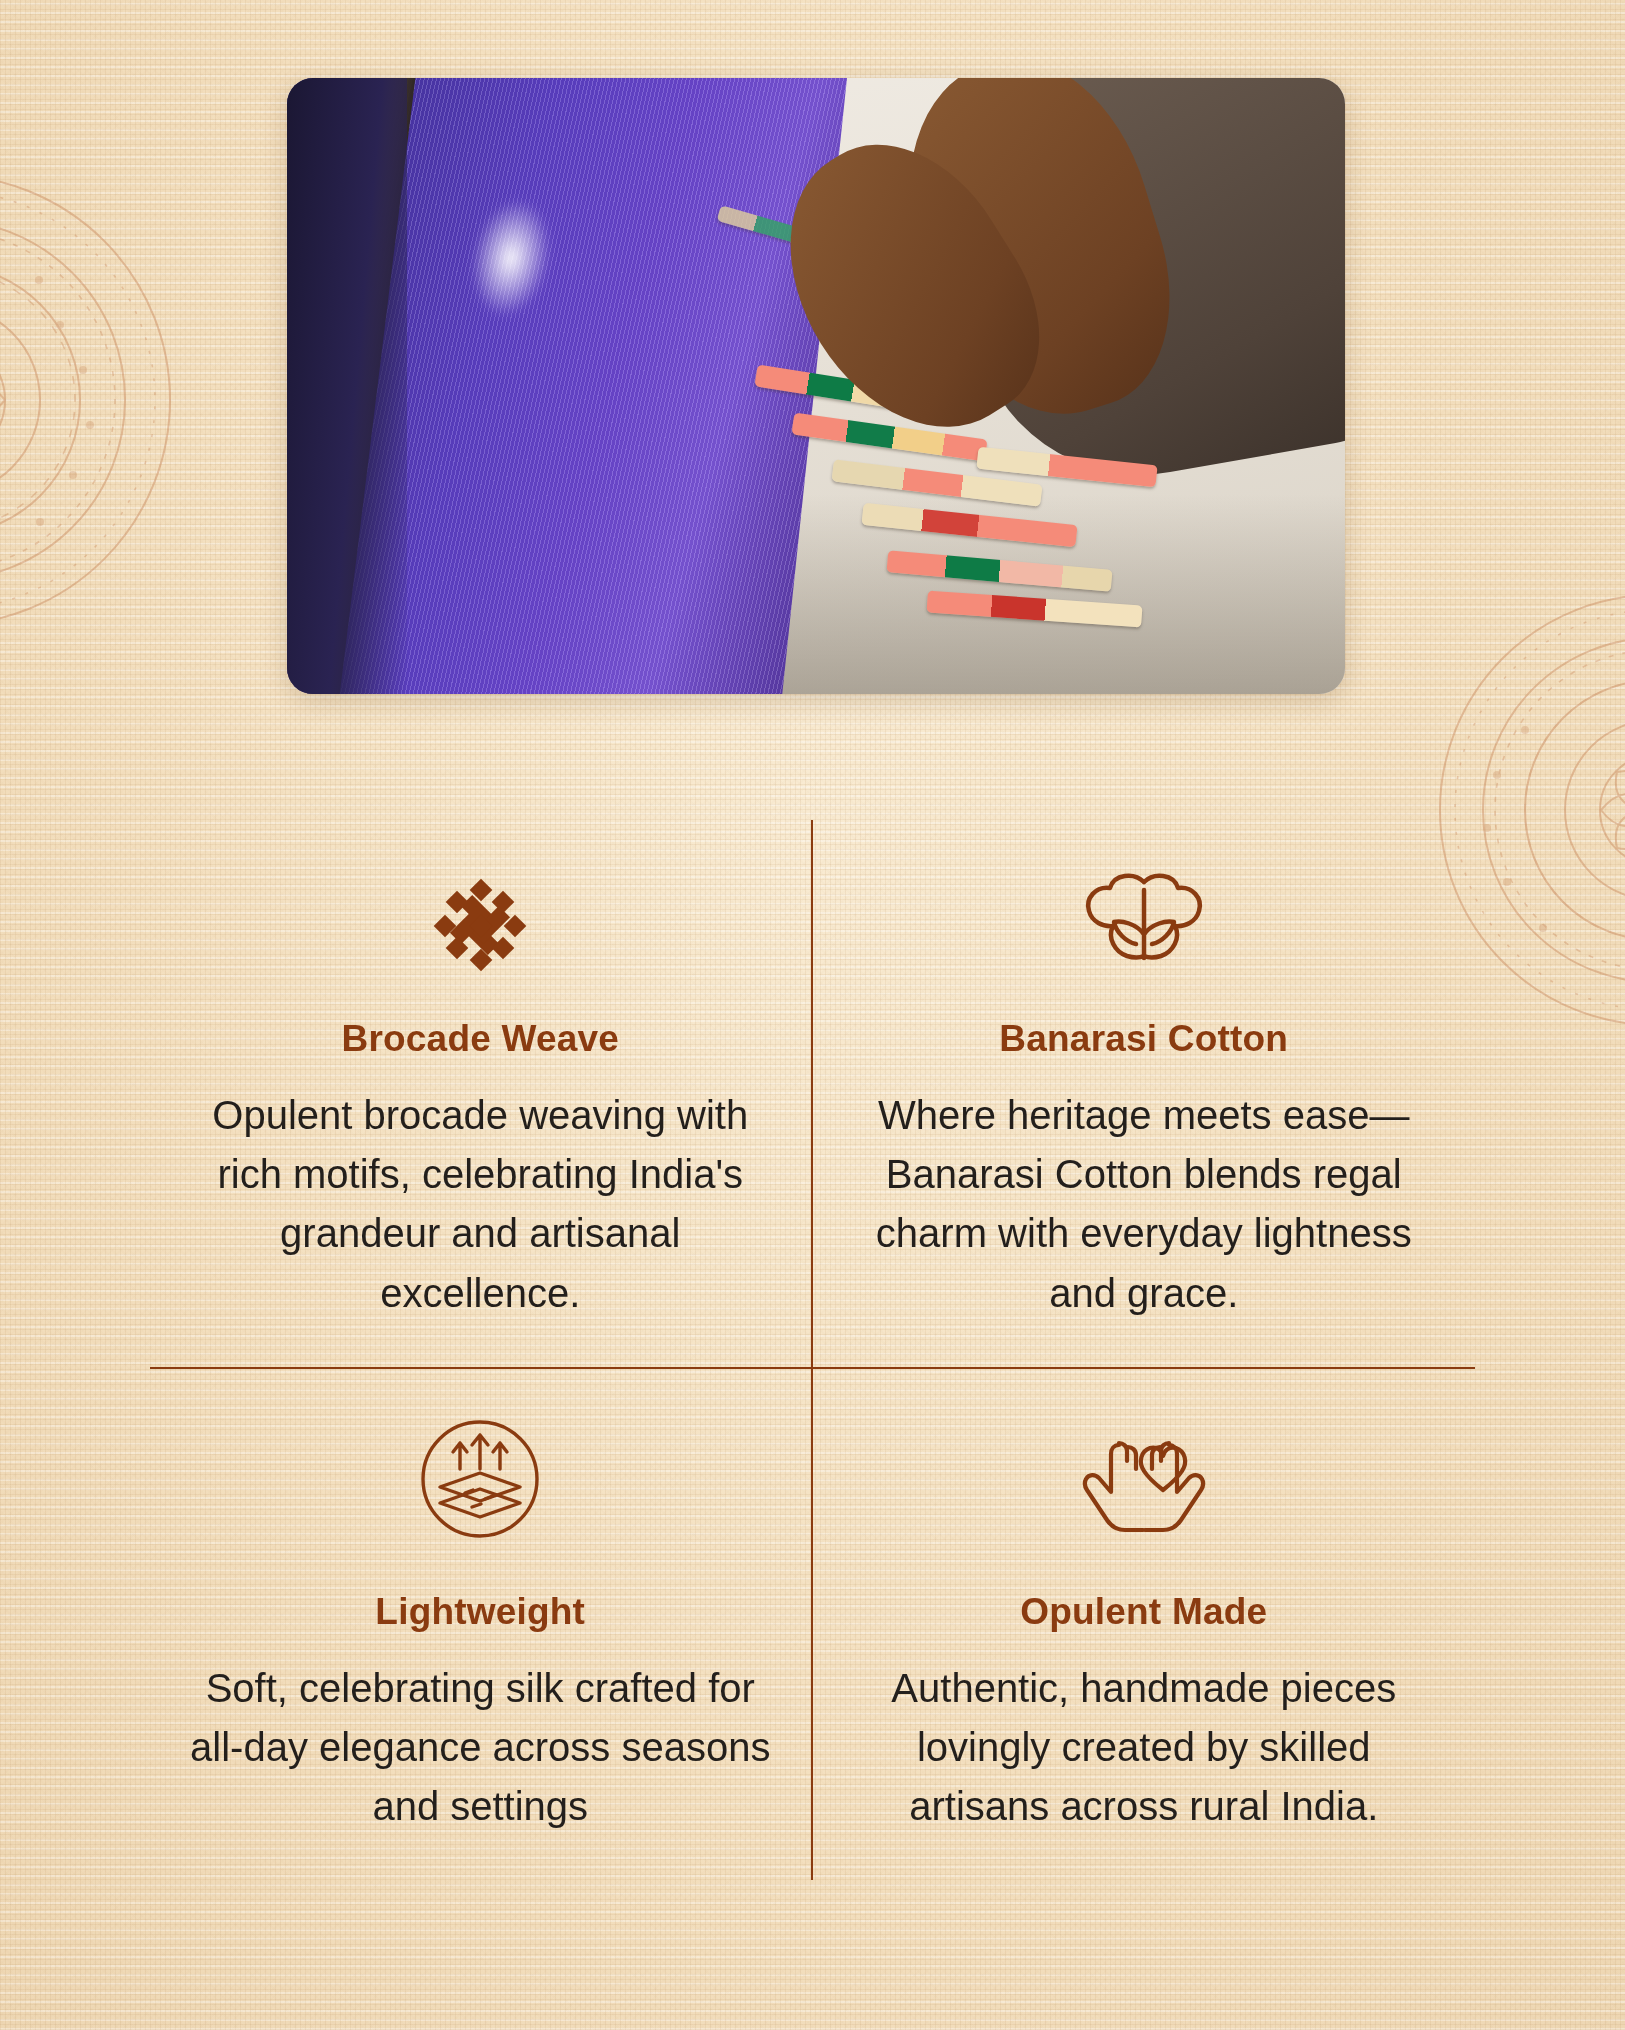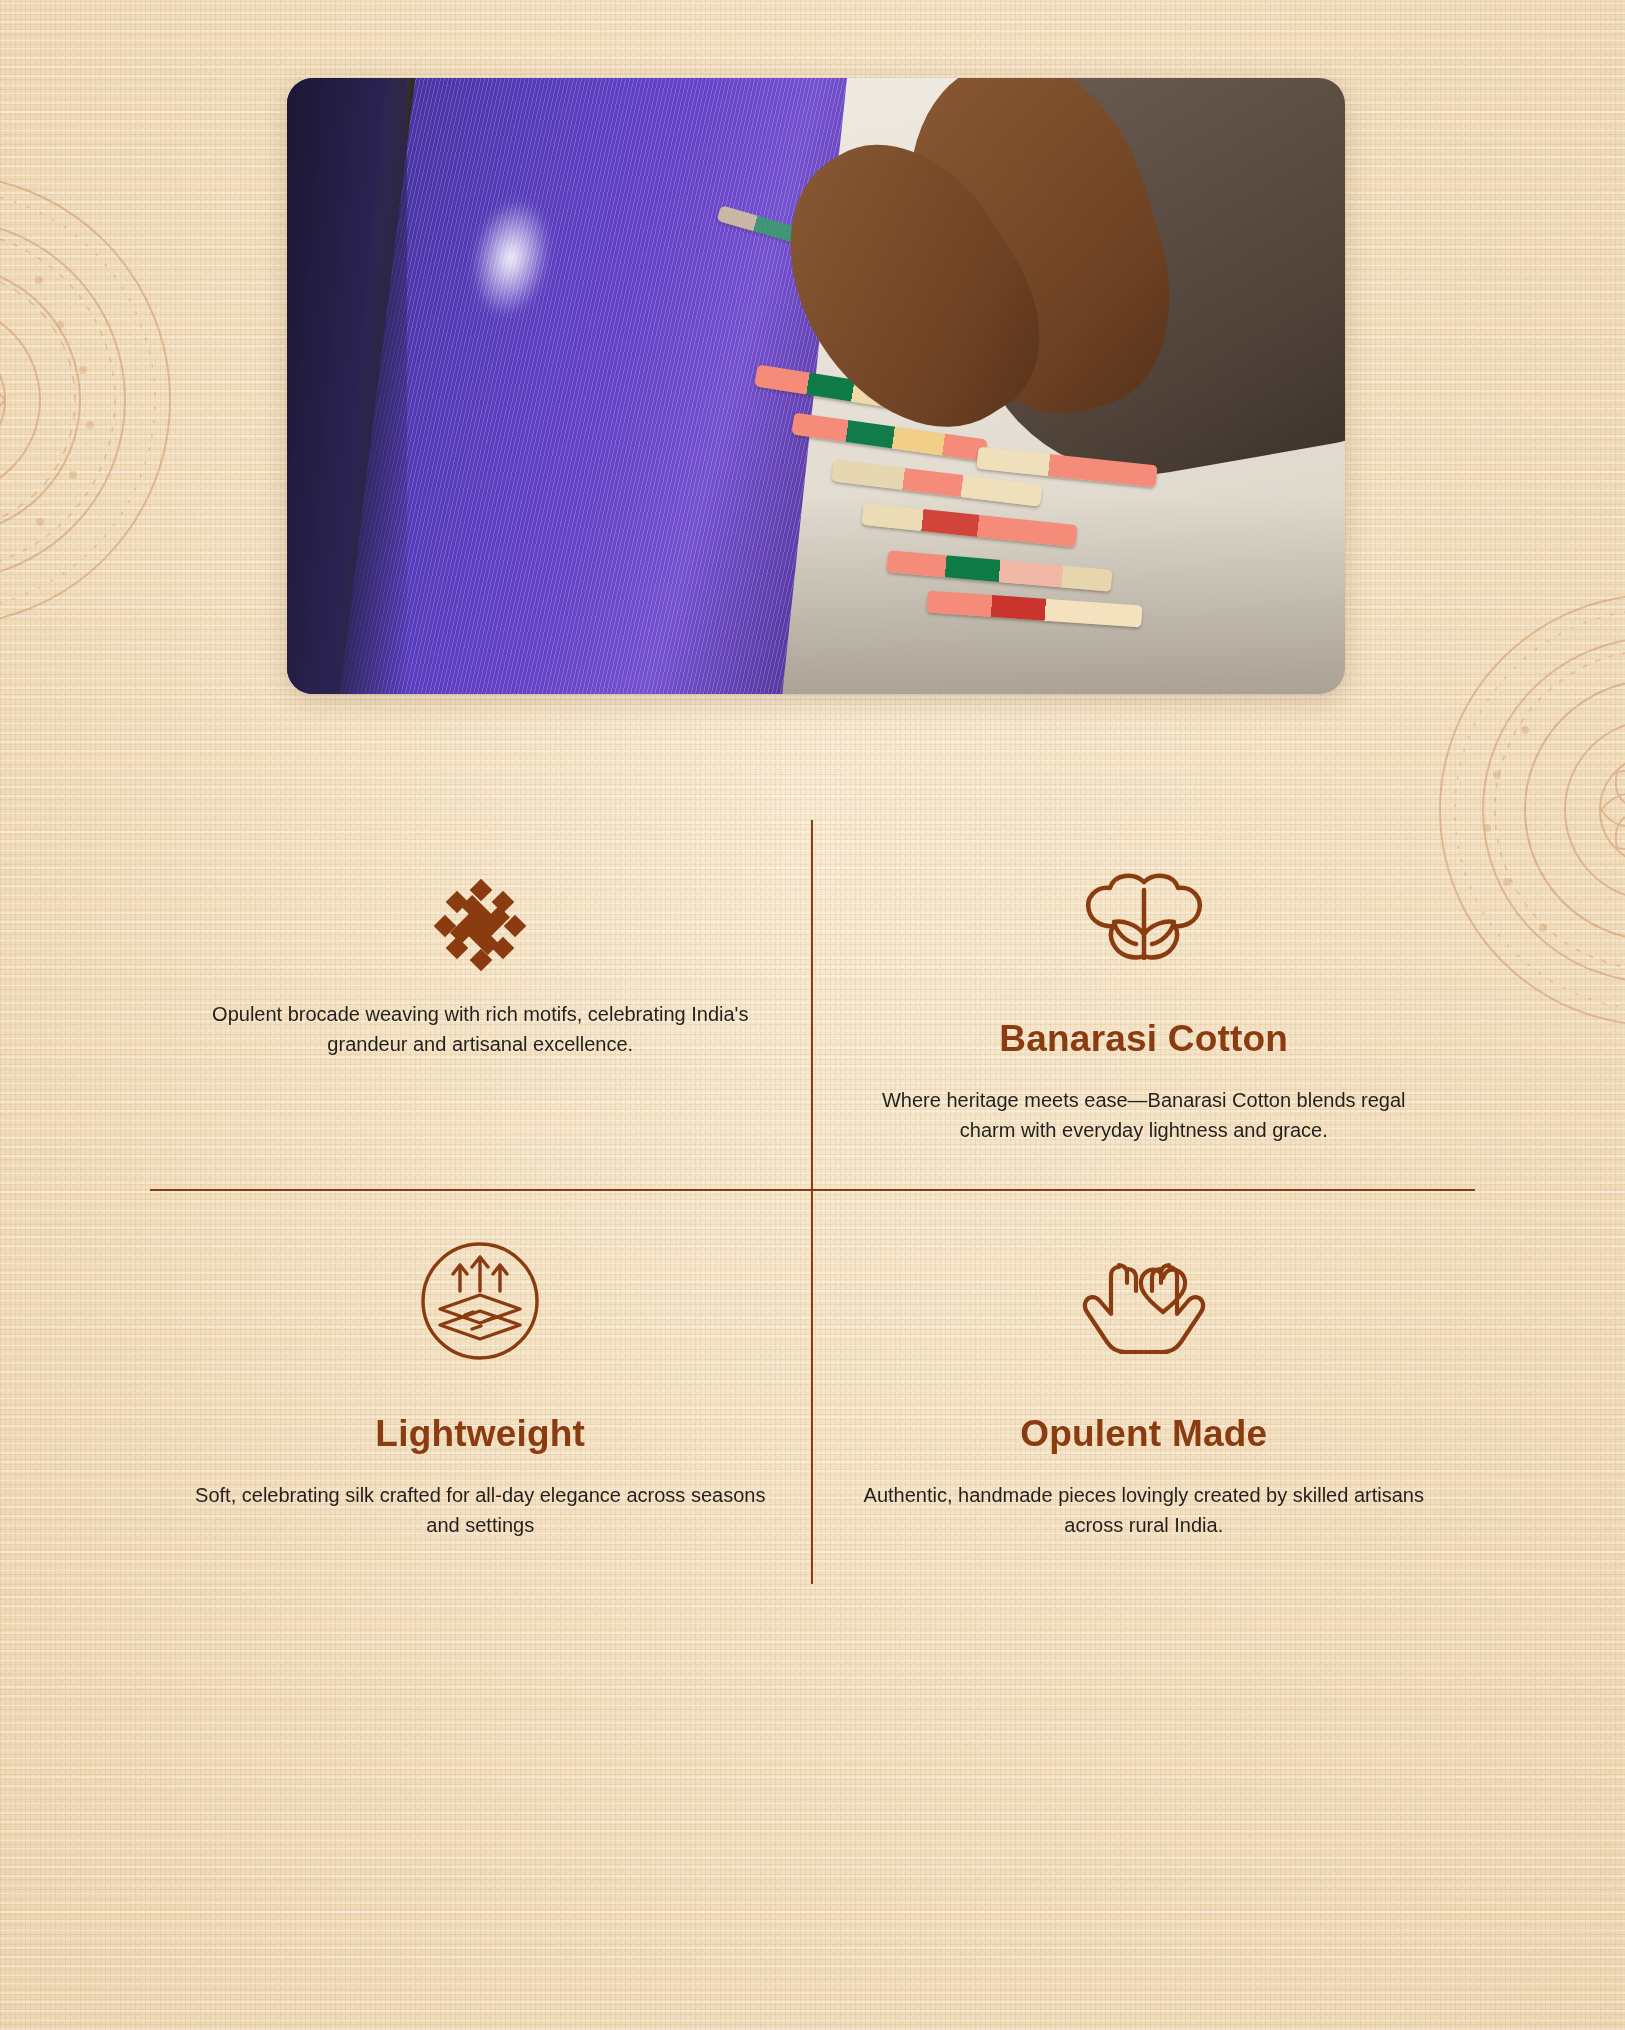--- a/index.html
+++ b/index.html
@@ -182,21 +182,21 @@
     justify-content: center;
   }
   .f-title {
     font-size: 37px;
     font-weight: bold;
     color: #8a3b10;
     letter-spacing: .2px;
     margin: 18px 0 26px 0;
   }
   .f-desc {
-    font-size: 20px;
+    font-size: 40px;
     line-height: 1.48;
     color: #231f1c;
     max-width: 600px;
     margin: 0 auto;
   }
   .feature.row-bottom .icon-box { height: 160px; }
   .feature.row-bottom .f-title { margin-top: 32px; }
 </style>
 </head>
 <body>
@@ -326,20 +326,21 @@
             <rect x="46" y="46" width="16" height="38" transform="rotate(45 54 65)"></rect>
             <rect x="80" y="34" width="16" height="16" transform="rotate(45 88 42)"></rect>
             <rect x="34" y="80" width="16" height="16" transform="rotate(45 42 88)"></rect>
             <rect x="80" y="80" width="16" height="16" transform="rotate(45 88 88)"></rect>
             <rect x="58" y="92" width="16" height="16" transform="rotate(45 66 100)"></rect>
             <rect x="92" y="58" width="16" height="16" transform="rotate(45 100 66)"></rect>
             <rect x="58" y="58" width="16" height="16" transform="rotate(45 66 66)"></rect>
           </g>
         </svg>
       </div>
+      <div class="f-title">Brocade Weave</div>
       <div class="f-desc">Opulent brocade weaving with rich motifs, celebrating India's grandeur and artisanal excellence.</div>
     </div>
 
     <div class="feature row-top">
       <div class="icon-box">
         <svg width="140" height="130" viewBox="0 0 140 130">
           <g fill="none" stroke="#8a3b10" stroke-width="4.5" stroke-linecap="round" stroke-linejoin="round">
             <path d="M70 22c-10-10-30-8-34 6-14-2-25 10-21 23 3 11 14 16 24 15"></path>
             <path d="M70 22c10-10 30-8 34 6 14-2 25 10 21 23-3 11-14 16-24 15"></path>
             <path d="M39 66c-6 12 2 26 14 30 7 2 12 2 17 0"></path>

